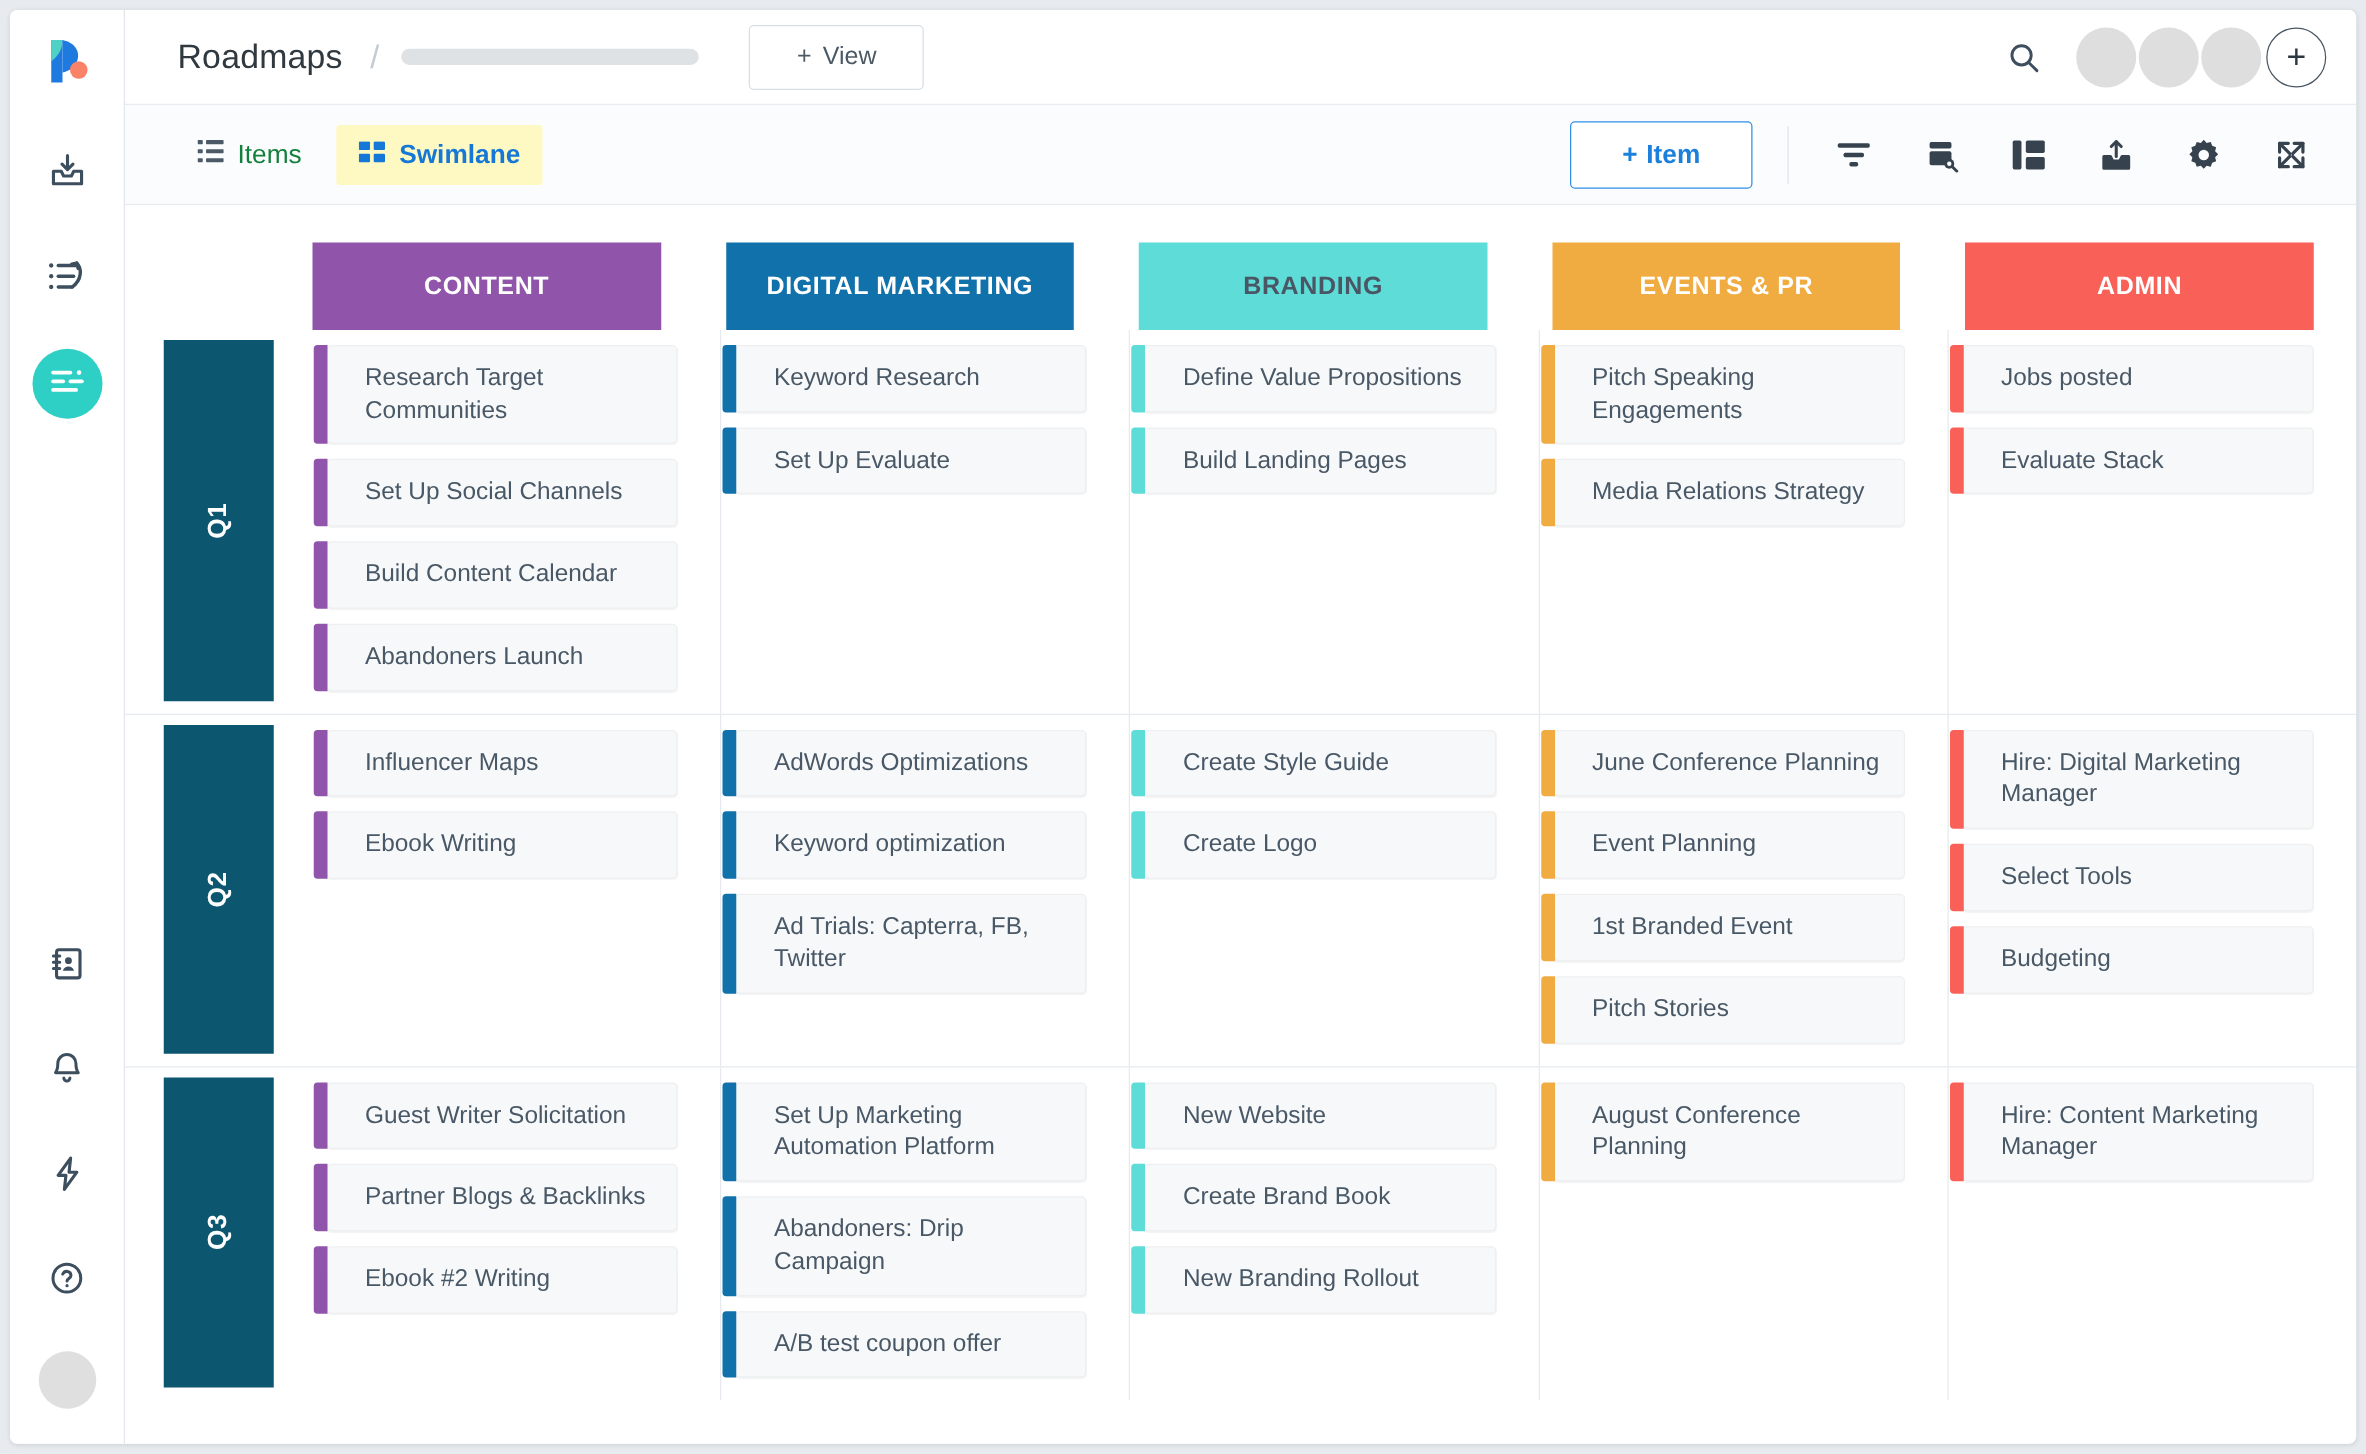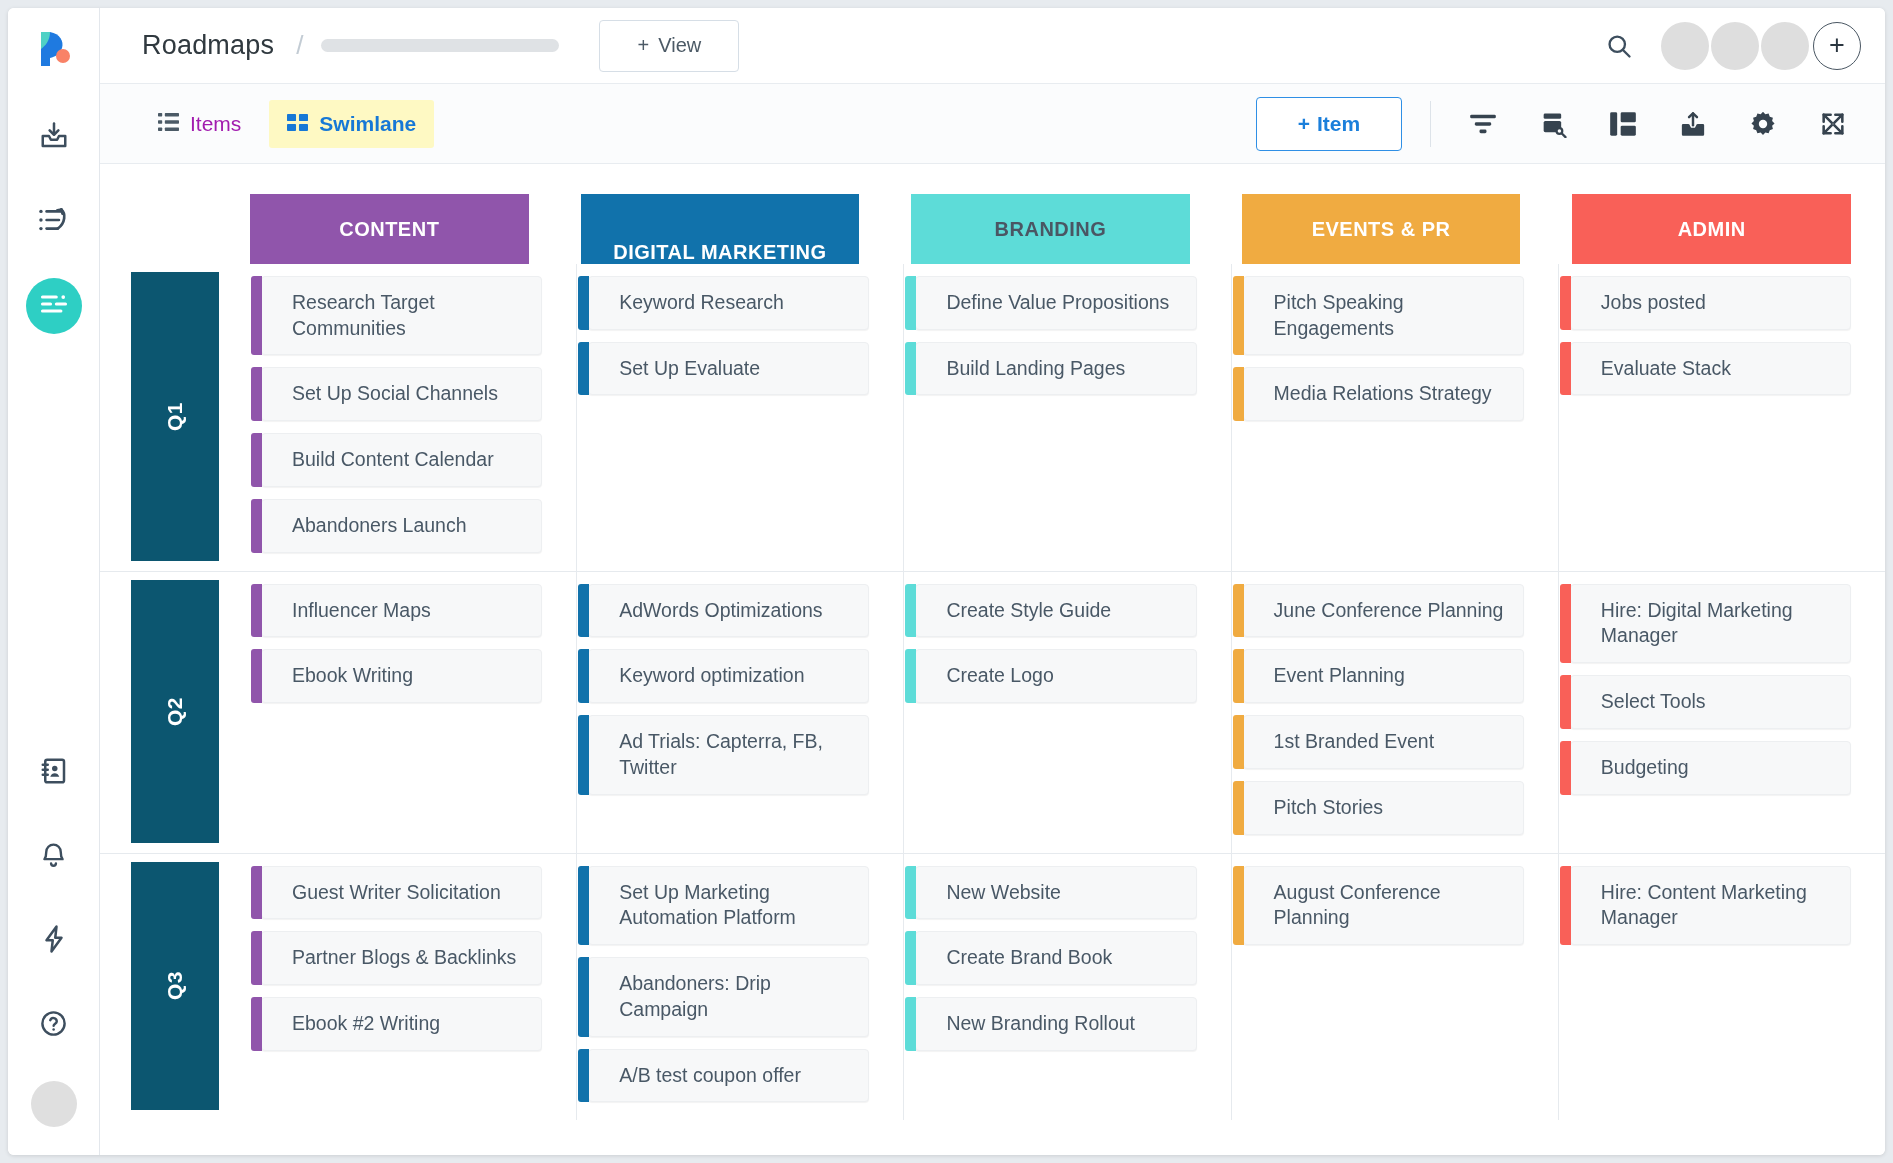--- a/index.html
+++ b/index.html
@@ -81,21 +81,21 @@
   .toolbar {
     height: 80px; flex: 0 0 80px;
     background: #fbfcfd;
     border-bottom: 1px solid #e8ecf0;
     display: flex; align-items: center;
     padding: 0 24px 0 40px;
   }
   .tab {
     display: flex; align-items: center; gap: 11px;
     height: 48px; padding: 0 18px; border-radius: 3px;
-    font-size: 21px; color: #a21caf; cursor: pointer;
+    font-size: 21px; color: #15803d; cursor: pointer;
   }
   .tab.active { background: #fef9c3; color: #1678d6; font-weight: bold; }
   .tab + .tab { margin-left: 10px; }
   .toolbar-right { margin-left: auto; display: flex; align-items: center; }
   .item-btn {
     width: 146px; height: 54px;
     border: 1px solid #2f8fe5; border-radius: 4px; background: #fff;
     color: #1b7fdb; font-size: 21px; font-weight: bold;
     display: flex; align-items: center; justify-content: center; gap: 7px;
     cursor: pointer;
@@ -378,21 +378,21 @@
       </div>
     </div>
 
     <div class="board">
       <div class="hdr-row">
         <div class="lane-gutter"></div>
         <div id="col-headers" style="flex:1 1 auto; display:flex; min-width:0;">
             <div class="col-hdr" style="background: rgb(144, 85, 171); color: rgb(255, 255, 255);">
               <span>CONTENT</span>
             </div>
-            <div class="col-hdr" style="background: rgb(17, 114, 171); color: rgb(255, 255, 255); align-items: flex-end;">
+            <div class="col-hdr" style="background: rgb(17, 114, 171); color: rgb(255, 255, 255);">
               <span>DIGITAL MARKETING</span>
             </div>
             <div class="col-hdr" style="background: rgb(93, 220, 216); color: rgb(74, 86, 99);">
               <span>BRANDING</span>
             </div>
             <div class="col-hdr" style="background: rgb(240, 171, 65); color: rgb(255, 255, 255);">
               <span>EVENTS &amp; PR</span>
             </div>
             <div class="col-hdr" style="background: rgb(249, 96, 88); color: rgb(255, 255, 255);">
               <span>ADMIN</span>

